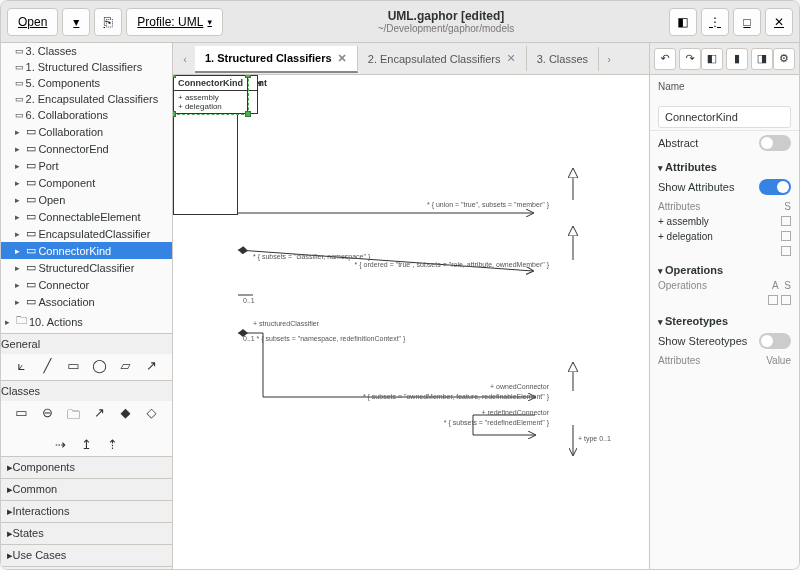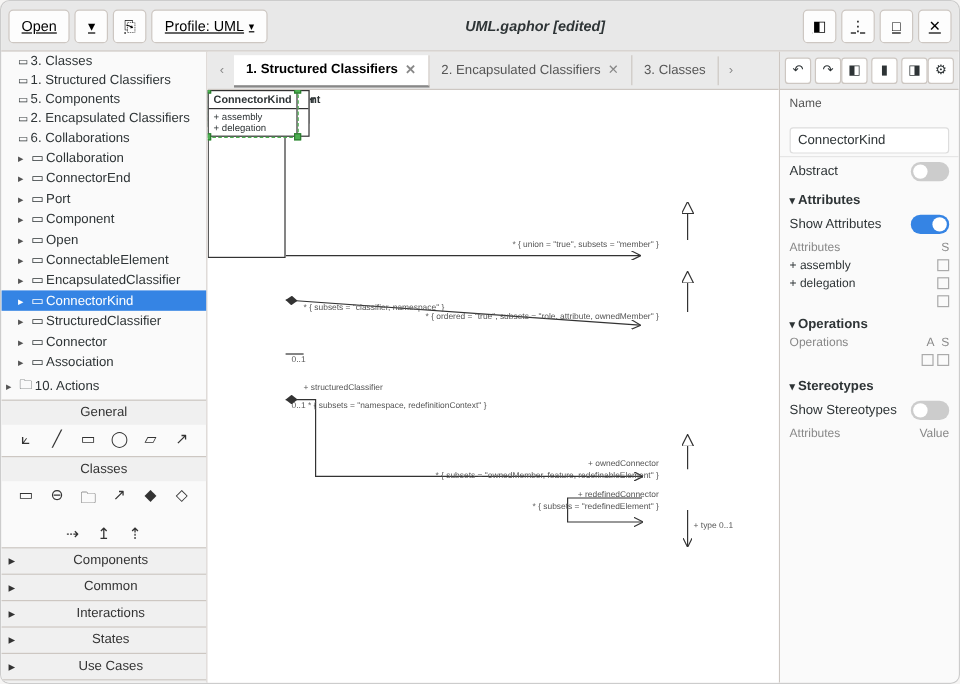--- a/index.html
+++ b/index.html
@@ -34,21 +34,21 @@
     font-size: 12px;
     cursor: pointer;
     display: inline-flex;
     align-items: center;
     justify-content: center;
     height: 28px;
     text-decoration: underline;
   }
   .btn.icon-only { width: 28px; padding: 0; }
   .title-center { flex: 1; text-align: center; display:flex; flex-direction:column; justify-content:center;}
-  .title-main { font-weight: bold; font-size: 12px; font-style: italic; }
+  .title-main { font-weight: bold; font-size: 12px; }
   .title-sub { font-size: 10px; color: #777; }
   .main-row { flex: 1; display: flex; overflow: hidden; }
   .left-col {
     width: 172px;
     background: #fafafa;
     border-right: 1px solid #cdc7c2;
     display: flex;
     flex-direction: column;
     overflow: hidden;
   }
@@ -56,21 +56,21 @@
     flex: 0 0 auto;
     overflow: hidden;
     font-size: 11px;
   }
   .tree-row { padding: 2px 4px; white-space: nowrap; display:flex; align-items:center; gap:2px;}
   .tree-row.sel { background: #3584e4; color: #fff; }
   .disclosure { display:inline-block; width:9px; font-size:9px; color:#555;}
   .indent1 { padding-left: 14px;}
   .pkg-ico { font-size:9px;}
   .palette-hdr {
-    text-align: center;
+    text-align: left;
     padding: 4px 0;
     border-top: 1px solid #cdc7c2;
     font-size: 11px;
     color: #333;
     background: #f0f0f0;
   }
   .palette-row { display:flex; gap:10px; justify-content:center; padding:4px 0 6px;}
   .tool { width:16px; text-align:center; font-size:13px; color:#333; cursor:pointer;}
   .center-col {
     flex: 1;
@@ -163,20 +163,21 @@
   <button class="btn icon-only">▾</button>
   <button class="btn icon-only">
     <span>⎘</span>
   </button>
   <button class="btn">
     <span>Profile: UML</span>
     <span style="margin-left:4px;font-size:9px;">▾</span>
   </button>
   <div class="title-center">
     <div class="title-main">UML.gaphor [edited]</div>
+    <div class="title-sub">~/Development/gaphor/models</div>
   </div>
   <button class="btn icon-only">
     <span>◧</span>
   </button>
   <button class="btn icon-only">
     <span>⋮</span>
   </button>
   <button class="btn icon-only">
     <span>□</span>
   </button>

